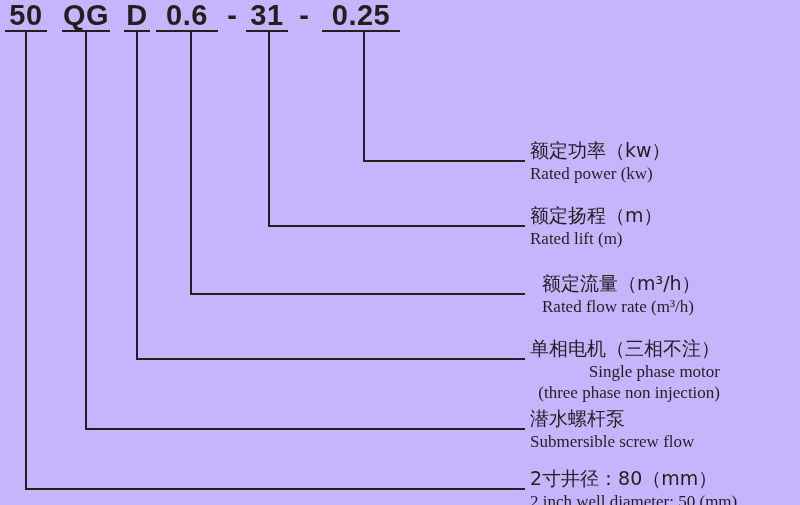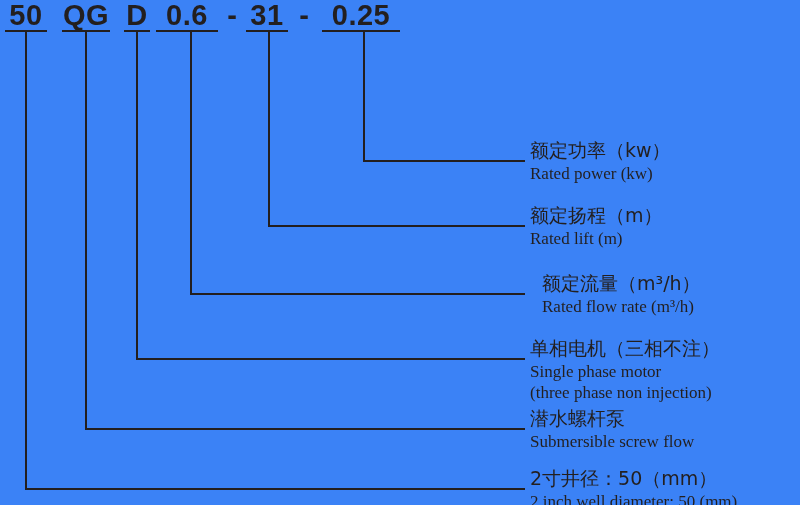--- a/index.html
+++ b/index.html
@@ -5,21 +5,21 @@
 <style>
   html, body {
     margin: 0;
     padding: 0;
     background: #ffffff;
   }
   #stage {
     position: relative;
     width: 800px;
     height: 505px;
-    background: #3b82f6;
+    background: #c4b5fd;
     font-family: "Liberation Sans", "DejaVu Sans", sans-serif;
     overflow: hidden;
   }
 
   
   #code-row {
     position: absolute;
     left: 0;
     top: 0;
     width: 800px;
@@ -124,28 +124,28 @@
         <div class="label-en">Rated power (kw)</div>
       </div>
       <div class="label-block" style="top: 203px;">
         <div class="label-cn">额定扬程（m）</div>
         <div class="label-en">Rated lift (m)</div>
       </div>
       <div class="label-block" style="top: 271px; margin-left: 12px;">
         <div class="label-cn">额定流量（m³/h）</div>
         <div class="label-en">Rated flow rate (m³/h)</div>
       </div>
-      <div class="label-block" style="top: 336px;">
+      <div class="label-block" style="top: 336px; text-align: right;">
         <div class="label-cn">单相电机（三相不注）</div>
         <div class="label-en">Single phase motor</div>
         <div class="label-en">(three phase non injection)</div>
       </div>
       <div class="label-block" style="top: 406px;">
         <div class="label-cn">潜水螺杆泵</div>
         <div class="label-en">Submersible screw flow</div>
       </div>
       <div class="label-block" style="top: 466px;">
-        <div class="label-cn">2寸井径：50（mm）</div>
+        <div class="label-cn">2寸井径：80（mm）</div>
         <div class="label-en">2 inch well diameter: 50 (mm)</div>
       </div>
     </div>
 
 </div>
 
 </body></html>

